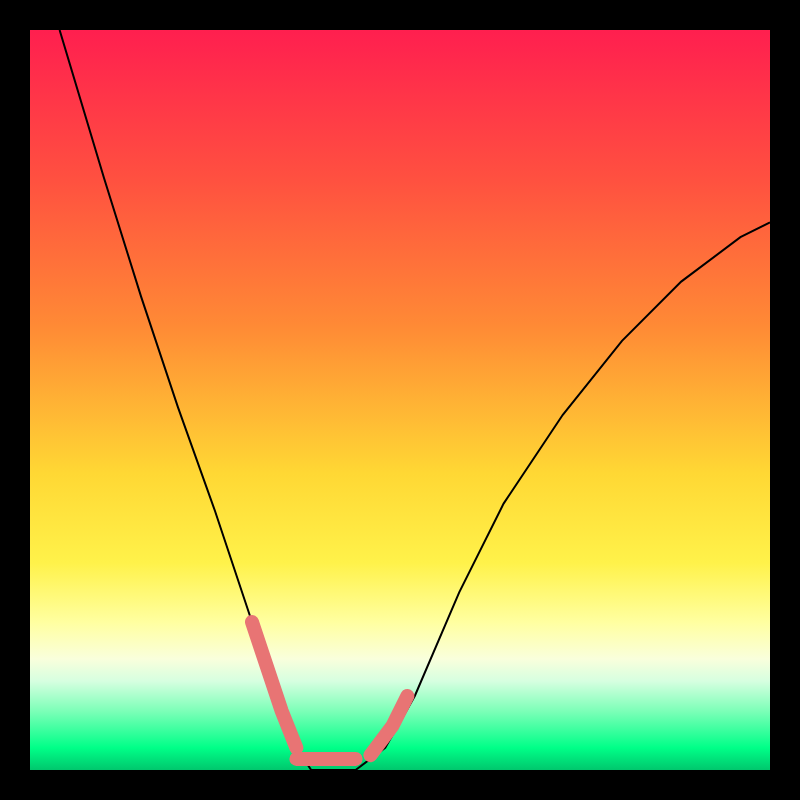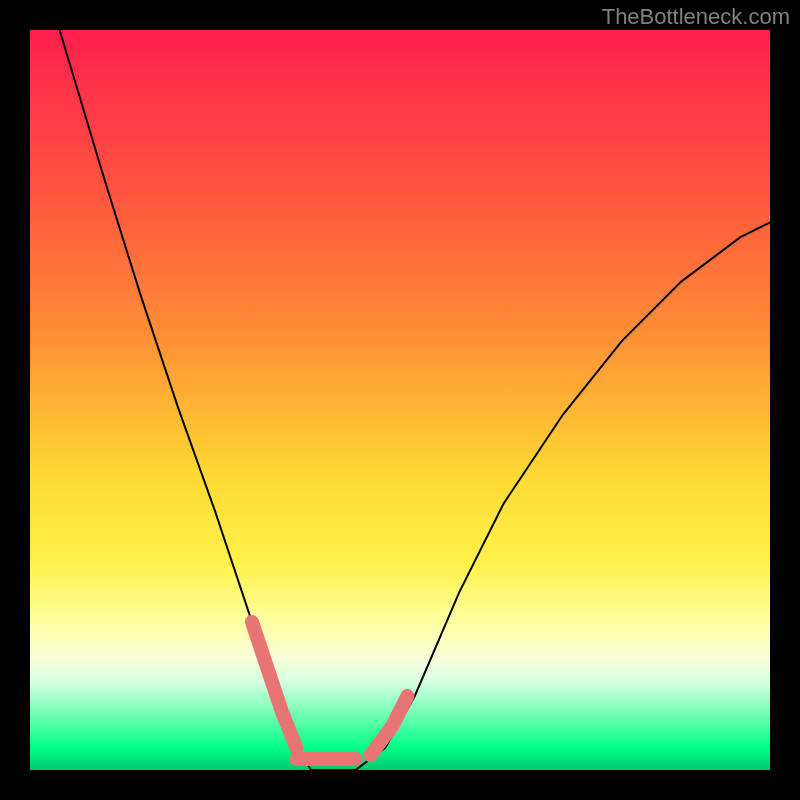--- a/index.html
+++ b/index.html
@@ -66,21 +66,20 @@
     stroke: #e87474;
     stroke-width: 14;
     stroke-linecap: round;
   }
 </style>
 </head>
 <body>
 
 <div class="frame">
 
-  <div class="watermark">TheBottleneck.com</div>
 
   <div class="plot">
     <svg class="lines" viewBox="0 0 740 740" preserveAspectRatio="none">
 
       <path id="curve-path" class="curve" d="M29.6 0.0 L74.0 148.0 L111.0 266.4 L148.0 377.4 L185.0 481.0 L222.0 592.0 L251.6 680.8 L266.4 717.8 L281.2 740.0 L296.0 740.0 L325.6 740.0 L355.2 717.8 L384.8 666.0 L429.2 562.4 L473.6 473.6 L532.8 384.8 L592.0 310.8 L651.2 251.6 L710.4 207.2 L740.0 192.4"></path>
 
       <path id="pink-left" class="pink" d="M222.0 592.0 L251.6 680.8 L266.4 717.8"></path>
       <path id="pink-flat" class="pink" d="M266.4 728.9 L325.6 728.9"></path>
       <path id="pink-right" class="pink" d="M340.4 725.2 L362.6 695.6 L377.4 666.0"></path>
     </svg>

